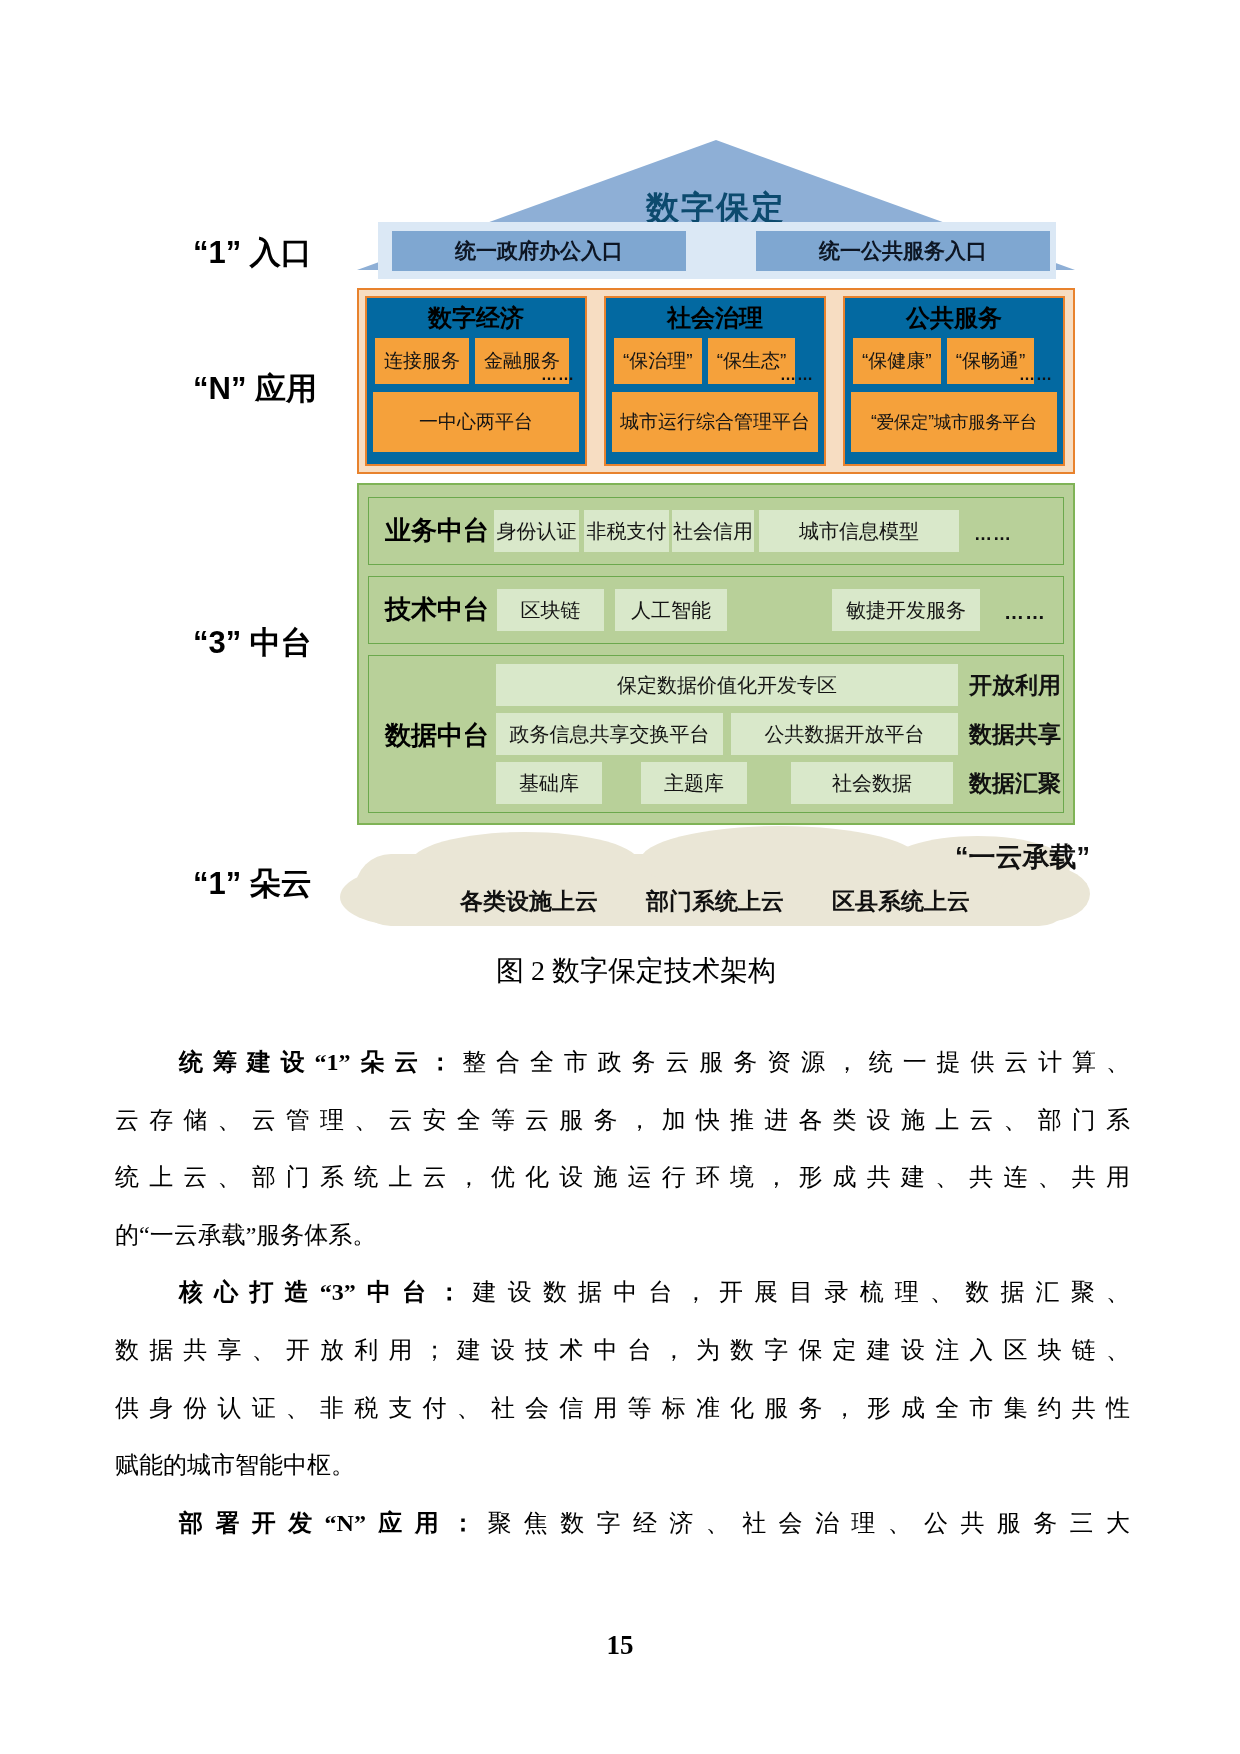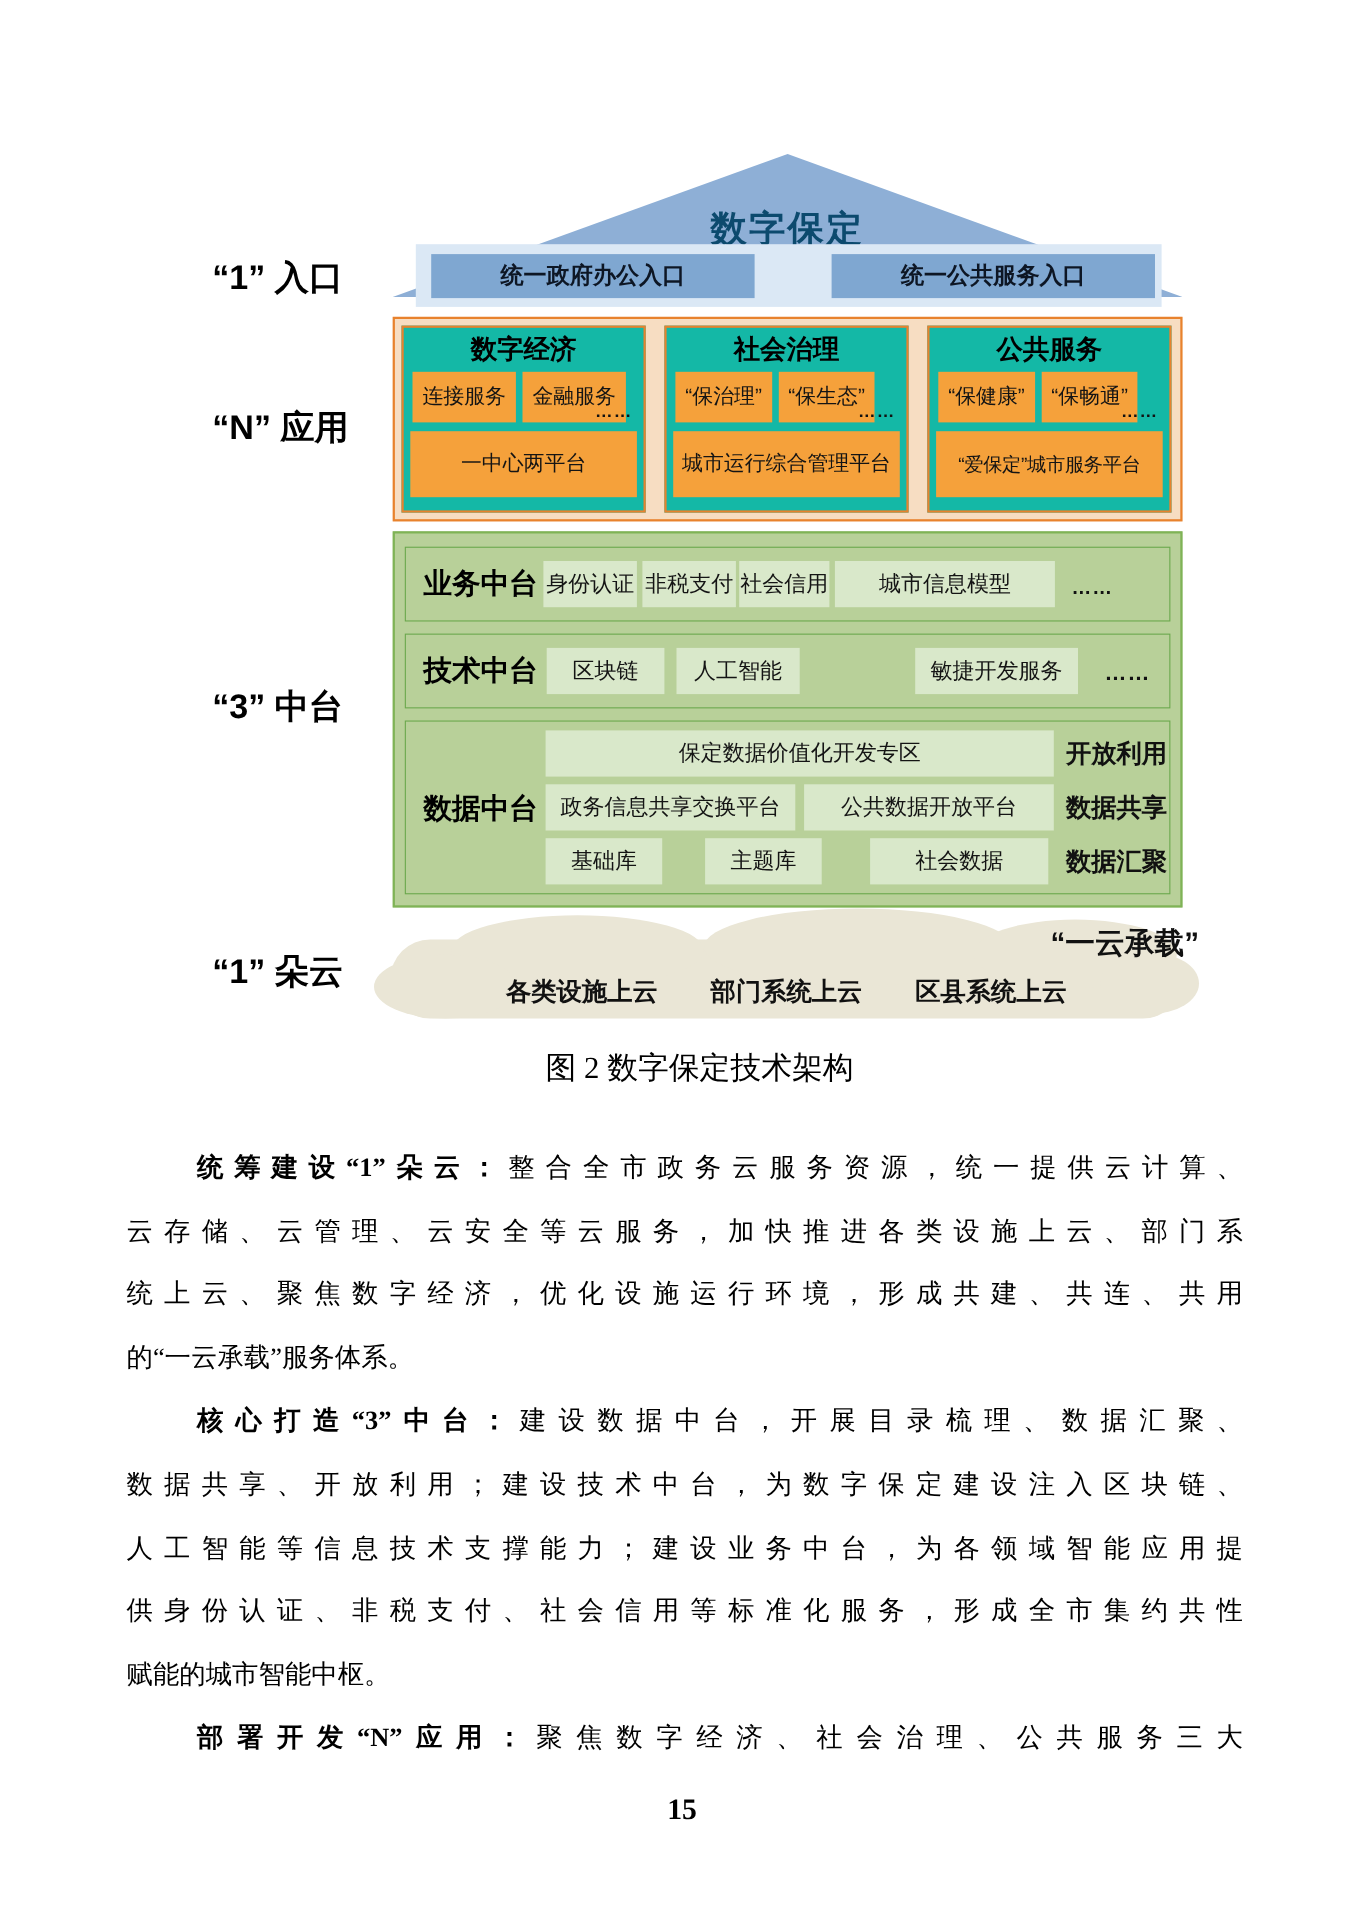--- a/index.html
+++ b/index.html
@@ -9,21 +9,21 @@
   
   .rowlbl{font-weight:bold;font-size:31px;color:#000;white-space:nowrap;}
   
   .roof{background:#8EAFD6;clip-path:polygon(50% 0%,100% 100%,0% 100%);}
   .roof-title{text-align:center;font-weight:bold;font-size:33px;letter-spacing:2px;color:#0c4a6e;}
   
   .band{background:#DBE8F5;}
   .bluebox{background:#7FA7D1;text-align:center;font-weight:bold;font-size:21px;line-height:40px;color:#0d1624;}
   
   .npanel{background:#F7DDC2;border:2px solid #E8822D;}
-  .ncol{border:2px solid #E8822D;background:#14b8a6;padding:2px 6px;}
+  .ncol{border:2px solid #E8822D;background:#0369a1;padding:2px 6px;}
   .ncol-title{height:34px;line-height:36px;text-align:center;font-weight:bold;font-size:24px;color:#000;}
   .srow{position:relative;height:56px;white-space:nowrap;}
   .sbox{display:inline-block;height:46px;line-height:46px;background:#F5A13B;padding:0 9px;
         font-size:19px;margin:4px 4px 0 2px;vertical-align:top;color:#141414;}
   .sdots{position:absolute;right:4px;bottom:6px;font-weight:bold;font-size:16px;letter-spacing:1px;}
   .nwide{height:60px;line-height:60px;background:#F5A13B;text-align:center;font-size:19px;
          white-space:nowrap;margin-top:2px;color:#141414;}
   .tight{font-size:17.5px;letter-spacing:-0.3px;}
   
   .gpanel{background:#B8D099;border:2px solid #7FB356;}
@@ -141,25 +141,24 @@
       <span>部门系统上云</span>
       <span>区县系统上云</span>
     </div>
   </div>
 
   <div class="abs serif caption" style="left:32px;top:952px;width:1208px;">图 2 数字保定技术架构</div>
 
   <div class="abs serif bodytxt" style="left:115px;top:1034px;">
     <div class="bline indent"><span class="blead">统筹建设“1”朵云：</span><span>整合全市政务云服务资源，统一提供云计算、</span></div>
     <div class="bline">云存储、云管理、云安全等云服务，加快推进各类设施上云、部门系</div>
-    <div class="bline">统上云、聚焦数字经济，优化设施运行环境，形成共建、共连、共用</div>
+    <div class="bline">统上云、部门系统上云，优化设施运行环境，形成共建、共连、共用</div>
     <div class="bline last">的“一云承载”服务体系。</div>
     <div class="bline indent"><span class="blead">核心打造“3”中台：</span><span>建设数据中台，开展目录梳理、数据汇聚、</span></div>
     <div class="bline">数据共享、开放利用；建设技术中台，为数字保定建设注入区块链、</div>
-    <div class="bline">人工智能等信息技术支撑能力；建设业务中台，为各领域智能应用提</div>
     <div class="bline">供身份认证、非税支付、社会信用等标准化服务，形成全市集约共性</div>
     <div class="bline last">赋能的城市智能中枢。</div>
     <div class="bline indent"><span class="blead">部署开发“N”应用：</span><span>聚焦数字经济、社会治理、公共服务三大</span></div>
   </div>
 
   <div class="abs serif pagenum" style="left:0;top:1630px;width:1240px;">15</div>
 
 </div>
 
 </body></html>

